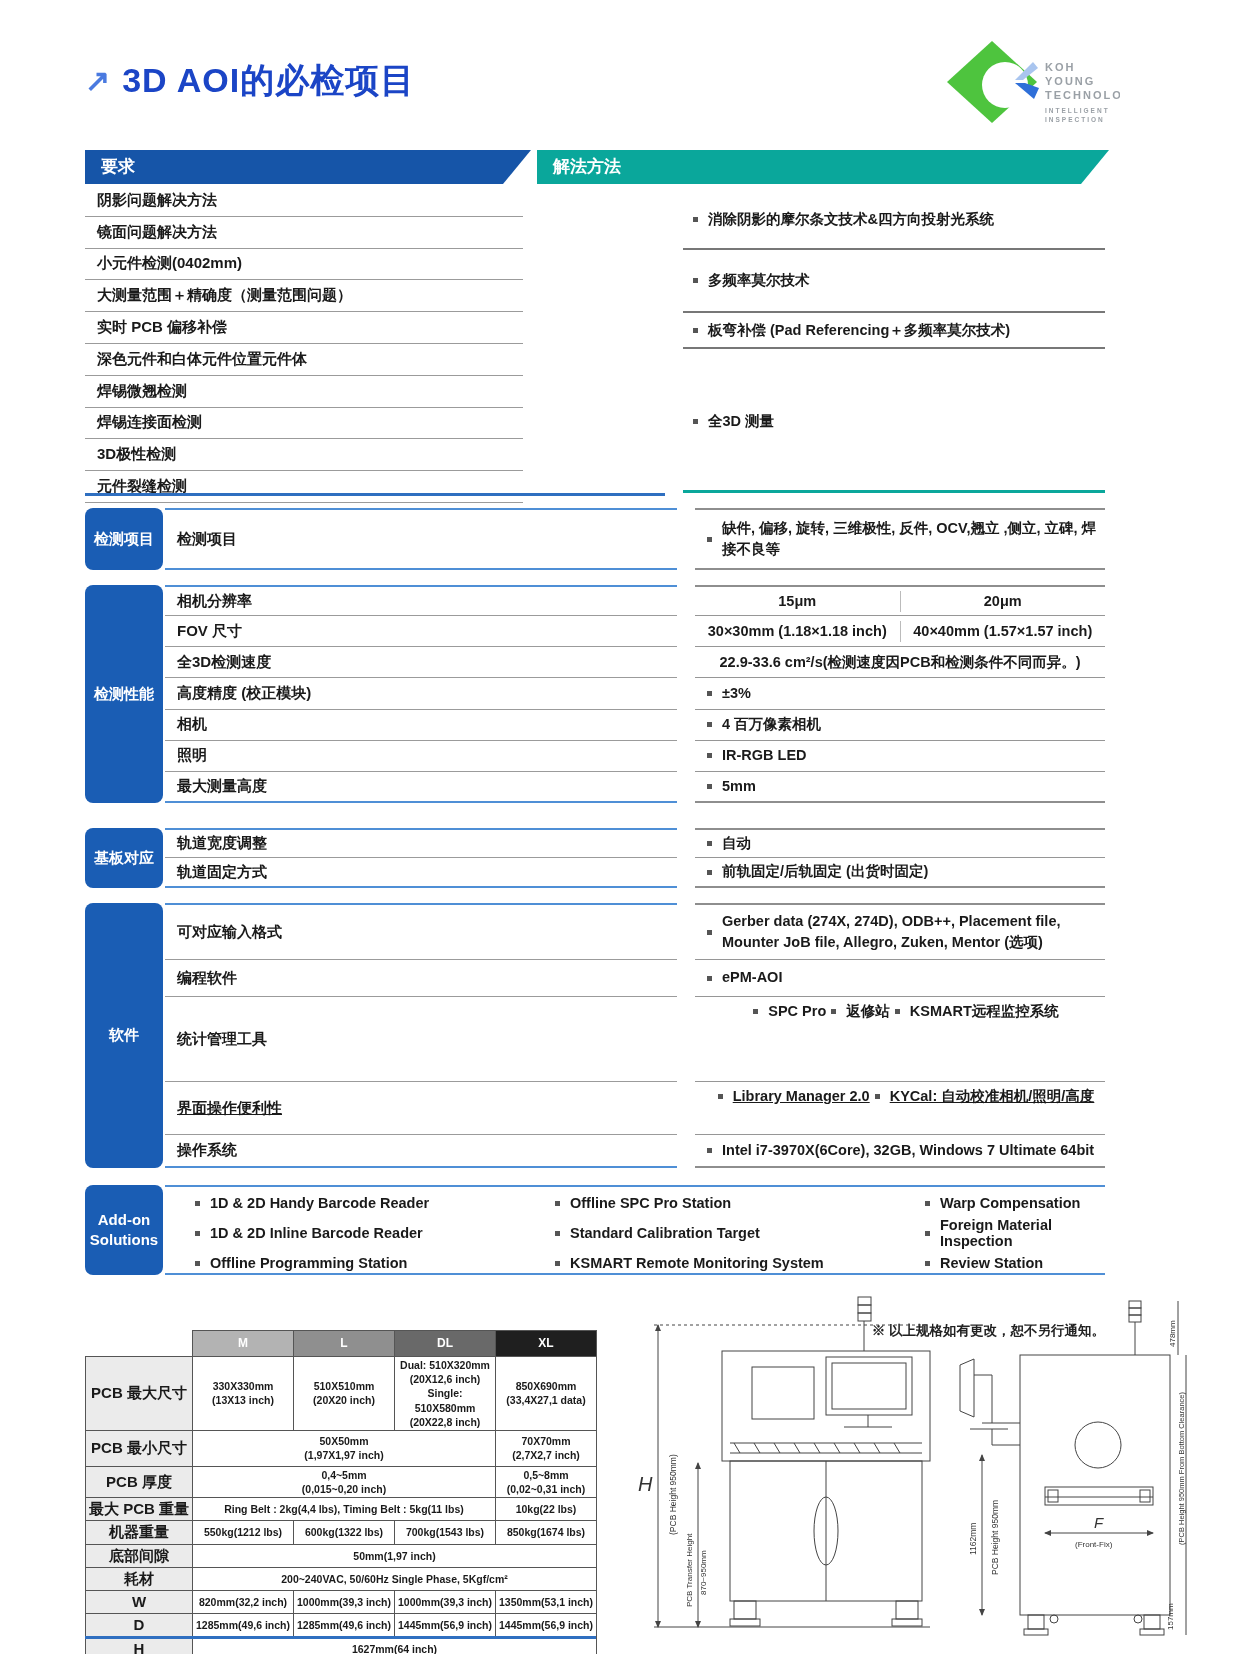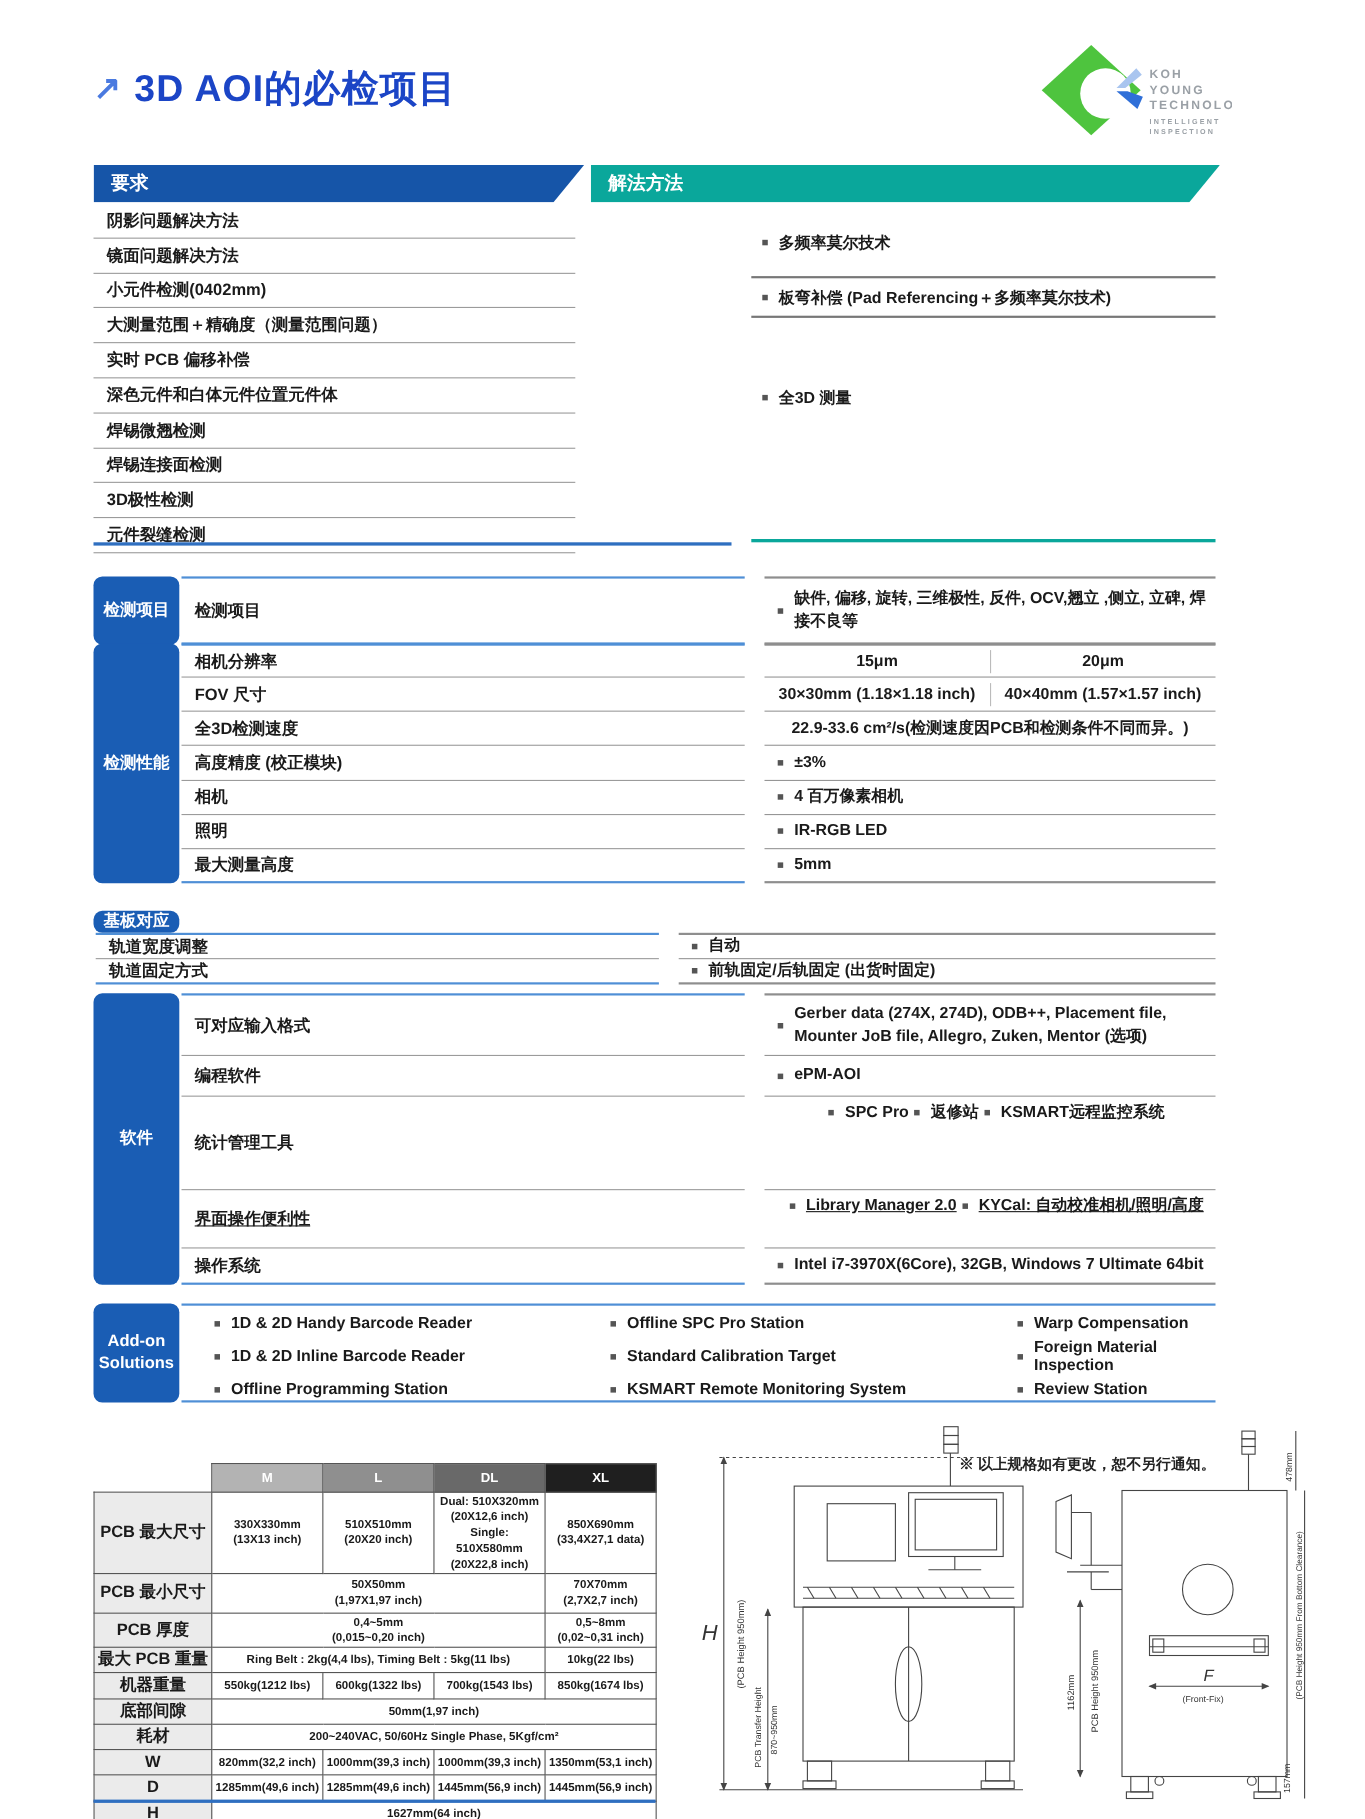--- a/index.html
+++ b/index.html
@@ -99,35 +99,39 @@
     <div class="req-row">深色元件和白体元件位置元件体</div>
     <div class="req-row">焊锡微翘检测</div>
     <div class="req-row">焊锡连接面检测</div>
     <div class="req-row">3D极性检测</div>
     <div class="req-row">元件裂缝检测</div>
   </div>
   <div class="abs" style="left:85px;top:493px;width:580px;height:3px;background:#2f6fc0;"></div>
   <div class="abs" style="left:683px;top:490px;width:422px;height:3px;background:#0aa79b;"></div>
 
   <div class="abs" style="left:683px;top:190px;width:422px;">
+    <div class="sol-group sol-line" style="height:58px;">
+      <span class="blt"></span>
+      <span>消除阴影的摩尔条文技术&amp;四方向投射光系统</span>
+    </div>
     <div class="sol-group sol-line" style="height:61px;">
       <span class="blt"></span>
       <span>多频率莫尔技术</span>
     </div>
     <div class="sol-group sol-line" style="height:34px;">
       <span class="blt"></span>
       <span>板弯补偿 (Pad Referencing＋多频率莫尔技术)</span>
     </div>
     <div class="sol-group" style="height:145px;">
       <span class="blt"></span>
       <span>全3D 测量</span>
     </div>
   </div>
 
-  <div class="sec abs" style="left:85px;top:508px;width:1020px;height:62px;margin-top:16px;">
+  <div class="sec abs" style="left:85px;top:508px;width:1020px;height:62px;">
     <div class="secbox">检测项目</div>
     <div class="rows">
       <div class="srow">
         <div class="sc1">
             <span>检测项目</span>
           </div>
         <div class="sc2">
             <span class="blt"></span>
           <span>缺件, 偏移, 旋转, 三维极性, 反件, OCV,翘立 ,侧立, 立碑, 焊接不良等</span>
           </div>
@@ -196,21 +200,21 @@
             <span>最大测量高度</span>
           </div>
         <div class="sc2">
             <span class="blt"></span>
           <span>5mm</span>
           </div>
       </div>
     </div>
   </div>
 
-  <div class="sec abs" style="left:85px;top:828px;width:1020px;height:60px;flex-direction:column;">
+  <div class="sec abs" style="left:85px;top:828px;width:1020px;height:60px;">
     <div class="secbox">基板对应</div>
     <div class="rows">
       <div class="srow">
         <div class="sc1">
             <span>轨道宽度调整</span>
           </div>
         <div class="sc2">
             <span class="blt"></span>
           <span>自动</span>
           </div>

